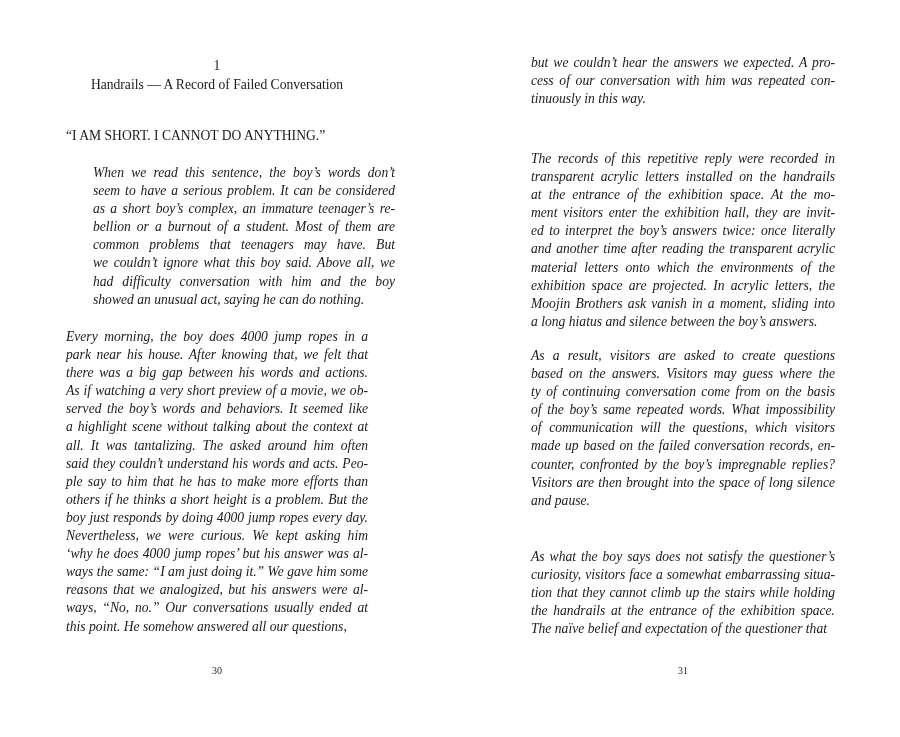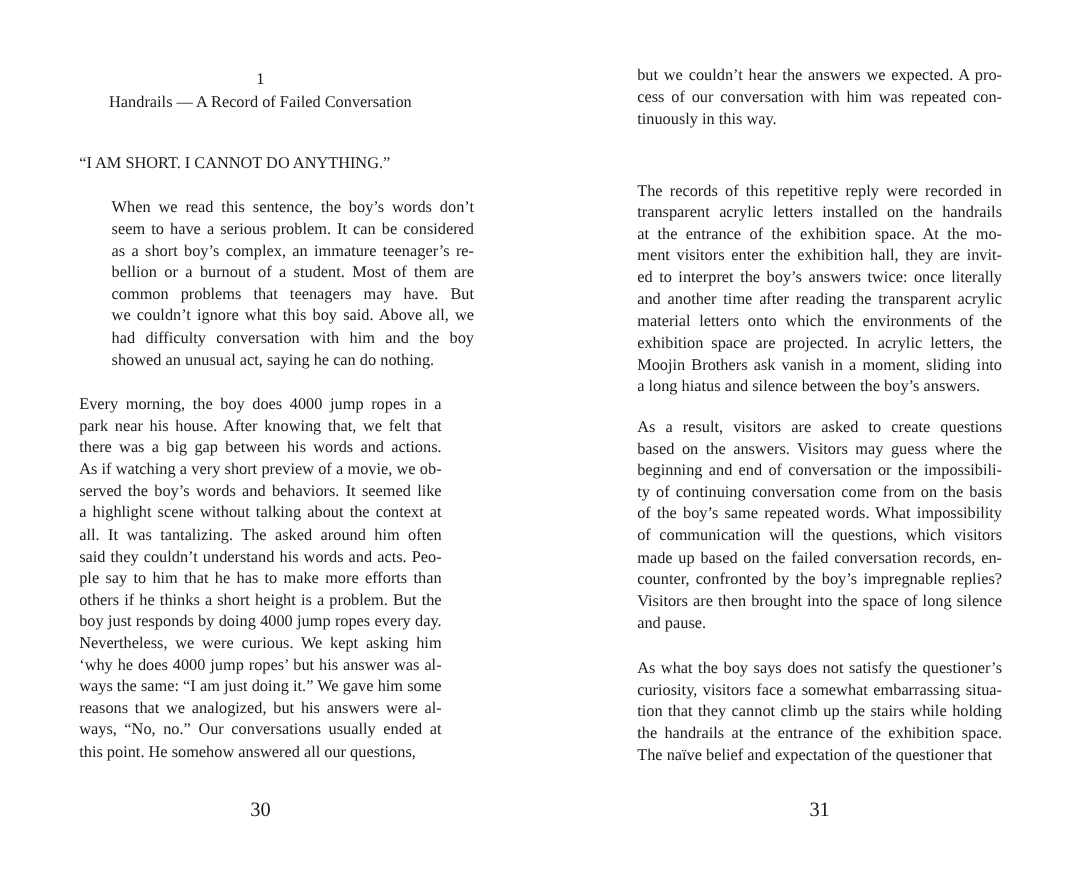--- a/index.html
+++ b/index.html
@@ -5,25 +5,25 @@
     html, body { margin: 0; padding: 0; background: #ffffff; }
     body { width: 900px; height: 737px; position: relative; overflow: hidden;
       font-family: "DejaVu Serif", "Liberation Serif", serif; color: #1a1a1a; }
     .page { position: absolute; top: 0; height: 737px; }
     .page.left { left: 66px; width: 302px; }
     .page.right { left: 531px; width: 304px; }
     .text { font-family: "Liberation Serif", serif; font-size: 13.6px; line-height: 18.1px;
       text-align: justify; hyphens: manual; }
     .chapter { position: absolute; top: 57px; left: 0; width: 302px; text-align: center;
       font-family: "Liberation Serif", serif; font-size: 13.6px; line-height: 18.5px; }
-    .lines span { display: block; text-align: justify; text-align-last: justify; white-space: nowrap; }
+    .lines span { display: block; text-align: justify; text-align-last: justify; white-space: nowrap; font-style: italic; }
     .lines span.last { text-align-last: left; }
     .block { position: absolute; left: 0; width: 100%; }
     .folio { position: absolute; top: 665px; width: 100%; text-align: center;
-      font-family: "Liberation Serif", serif; font-size: 17px; }
+      font-family: "Liberation Serif", serif; font-size: 10px; }
   </style>
 </head>
 <body>
 
 <div class="page left">
   <div class="chapter">
     <div>1</div>
     <div>Handrails — A Record of Failed Conversation</div>
   </div>
   <div class="block text" style="top:127px;">“I AM SHORT. I CANNOT DO ANYTHING.”</div>
@@ -73,21 +73,20 @@
       <span>ed to interpret the boy’s answers twice: once literally</span>
       <span>and another time after reading the transparent acrylic</span>
       <span>material letters onto which the environments of the</span>
       <span>exhibition space are projected. In acrylic letters, the</span>
       <span>Moojin Brothers ask vanish in a moment, sliding into</span>
       <span class="last">a long hiatus and silence between the boy’s answers.</span>
     </div>
   <div class="block text lines" style="top:347px;">
       <span>As a result, visitors are asked to create questions</span>
       <span>based on the answers. Visitors may guess where the</span>
-      <span>beginning and end of conversation or the impossibili-</span>
       <span>ty of continuing conversation come from on the basis</span>
       <span>of the boy’s same repeated words. What impossibility</span>
       <span>of communication will the questions, which visitors</span>
       <span>made up based on the failed conversation records, en-</span>
       <span>counter, confronted by the boy’s impregnable replies?</span>
       <span>Visitors are then brought into the space of long silence</span>
       <span class="last">and pause.</span>
     </div>
   <div class="block text lines" style="top:548px;">
       <span>As what the boy says does not satisfy the questioner’s</span>

